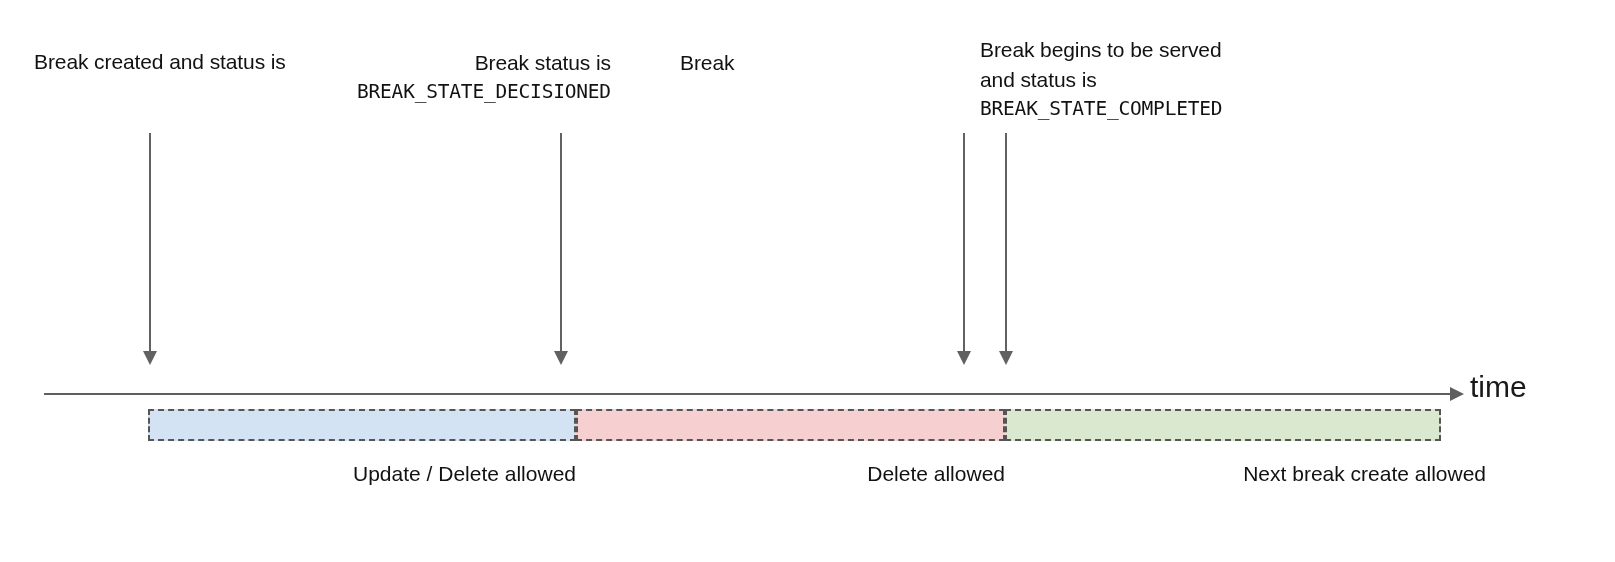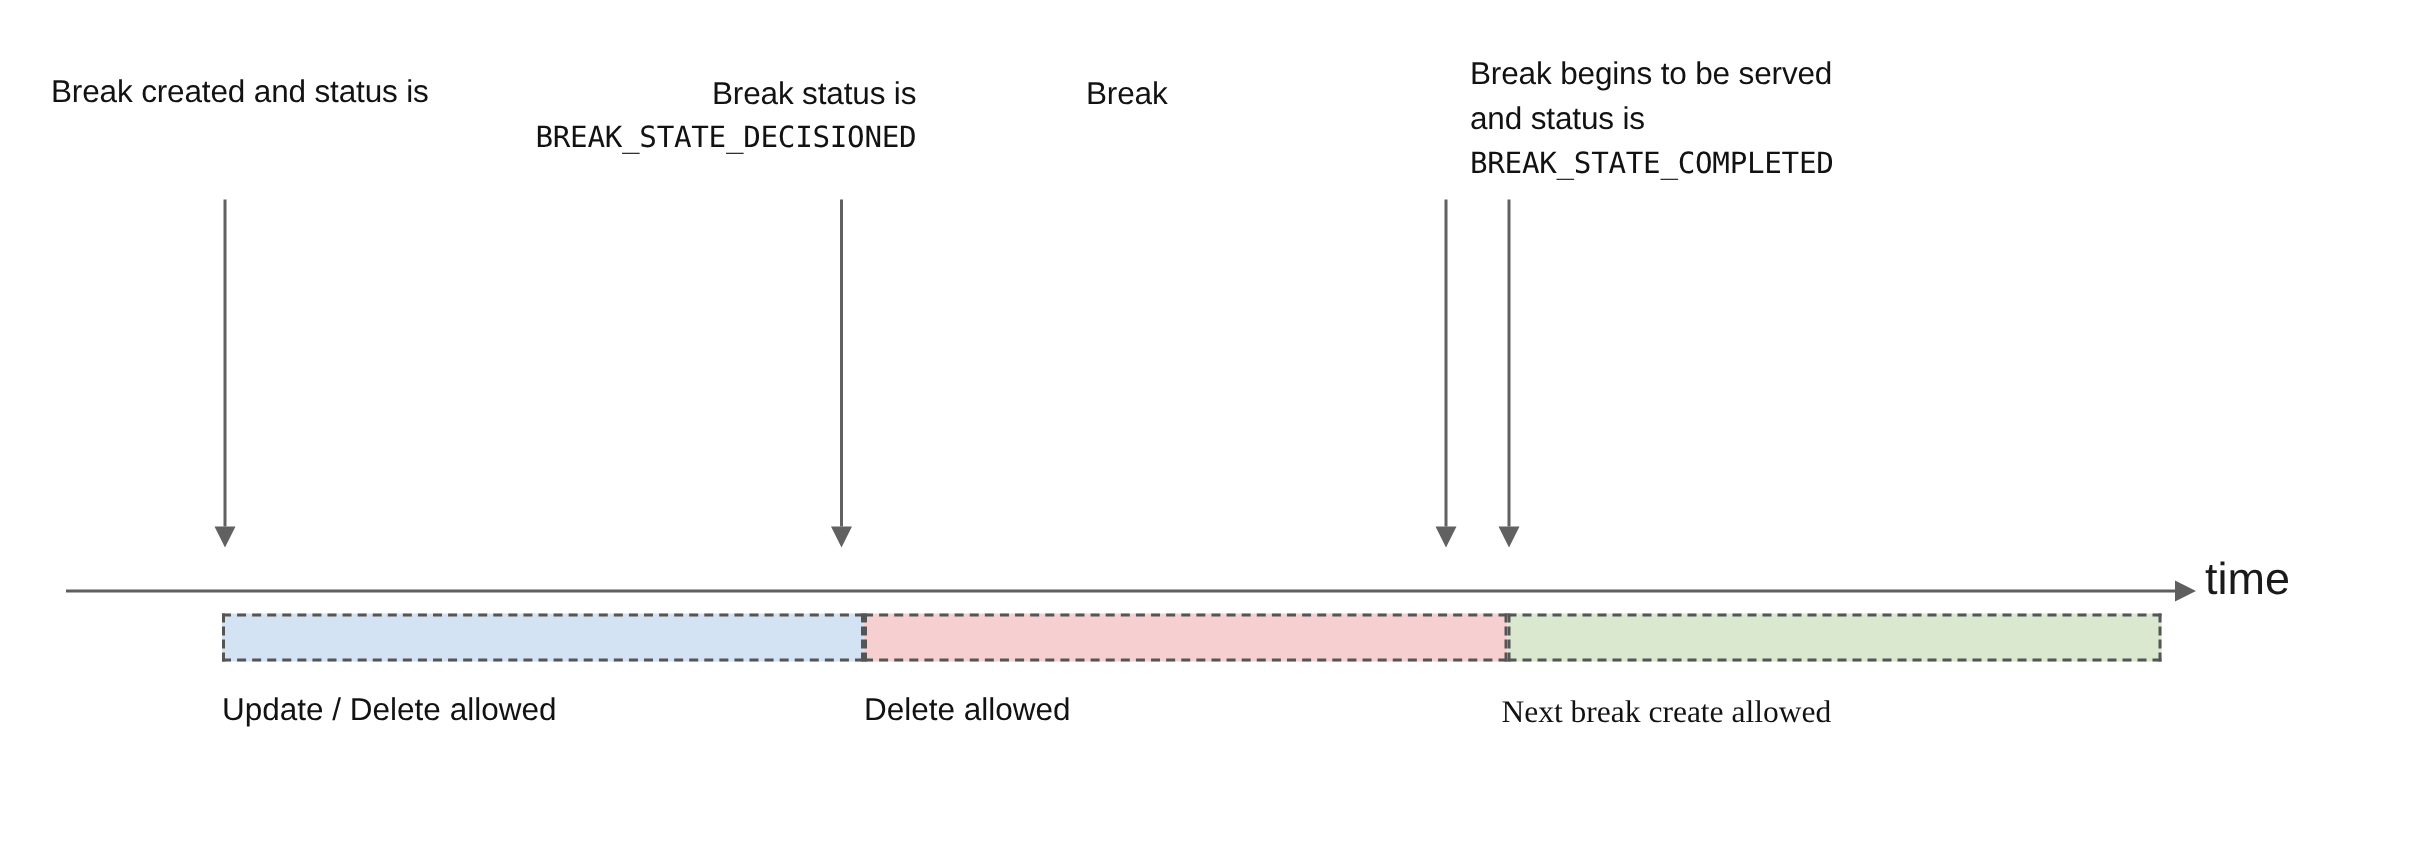--- a/index.html
+++ b/index.html
@@ -82,40 +82,40 @@
     position: absolute;
     box-sizing: border-box;
     border: 2px dashed #555555;
     height: 32px;
   }
 
   .phase-caption {
     position: absolute;
     font-size: 21px;
     color: #121212;
-    text-align: left;
+    text-align: right;
     font-family: "Liberation Sans", sans-serif;
     white-space: nowrap;
   }
 </style>
 </head>
 <body>
 
 <div id="diagram">
 
   <div class="annotation" style="left:34px; top:32px;margin-top:15px;">
     <span class="line plain">Break created and status is</span>
   </div>
 
   <div class="annotation" style="left:357px; top:48px;text-align:right;">
     <span class="line plain">Break status is</span>
     <span class="line mono">BREAK_STATE_DECISIONED</span>
   </div>
 
-  <div class="annotation" style="left:724px; top:48px;">
+  <div class="annotation" style="left:680px; top:48px;">
     <span class="line plain">Break</span>
   </div>
 
   <div class="annotation" style="left:980px; top:35px;">
     <span class="line plain">Break begins to be served</span>
     <span class="line plain">and status is</span>
     <span class="line mono">BREAK_STATE_COMPLETED</span>
   </div>
 
   <div class="marker-arrow" style="left:141px; top:133px; height:232px;">
@@ -141,15 +141,15 @@
   <div class="axis-line" style="left:44px; top:393px; width:1412px;"></div>
   <div class="axis-head" style="left:1450px; top:387px;"></div>
   <div class="axis-label" style="left:1470px; top:370px;">time</div>
 
   <div class="phase-bar" style="left:148px; top:409px; width:428px; background:#d3e3f3;"></div>
   <div class="phase-bar" style="left:576px; top:409px; width:429px; background:#f6d0d0;"></div>
   <div class="phase-bar" style="left:1005px; top:409px; width:436px; background:#d9e8cf;"></div>
 
   <div class="phase-caption" style="left:148px; top:462px; width:428px;">Update / Delete allowed</div>
   <div class="phase-caption" style="left:576px; top:462px; width:429px;">Delete allowed</div>
-  <div class="phase-caption" style="left:1001px; top:462px; width:436px;font-family:Liberation Serif, serif;">Next break create allowed</div>
+  <div class="phase-caption" style="left:1050px; top:462px; width:436px;">Next break create allowed</div>
 
 </div>
 
 </body></html>

